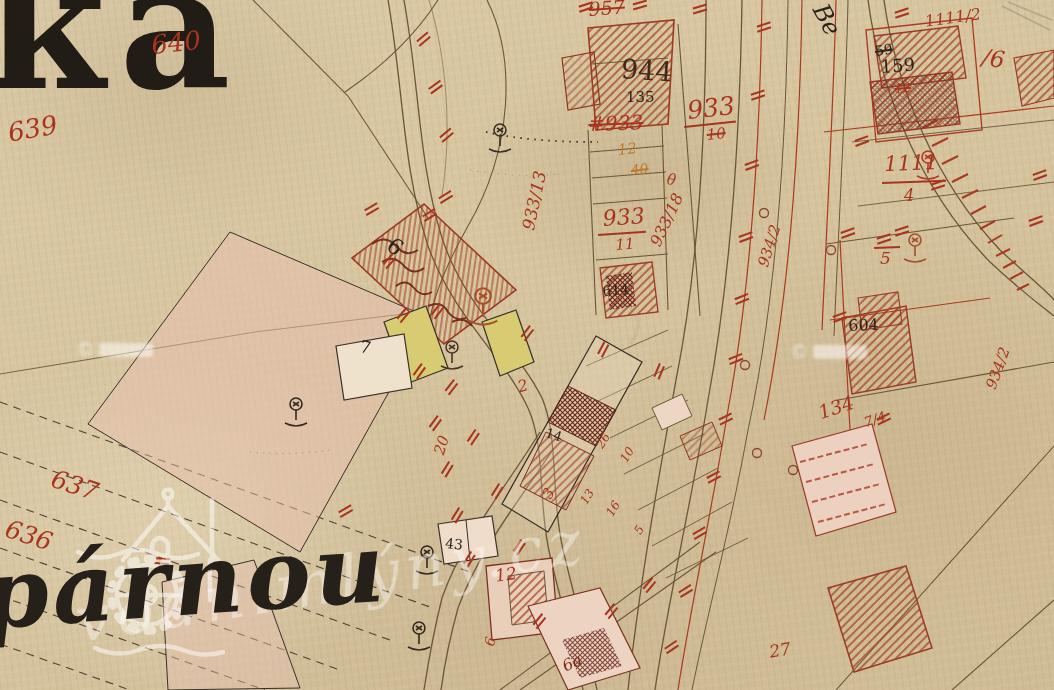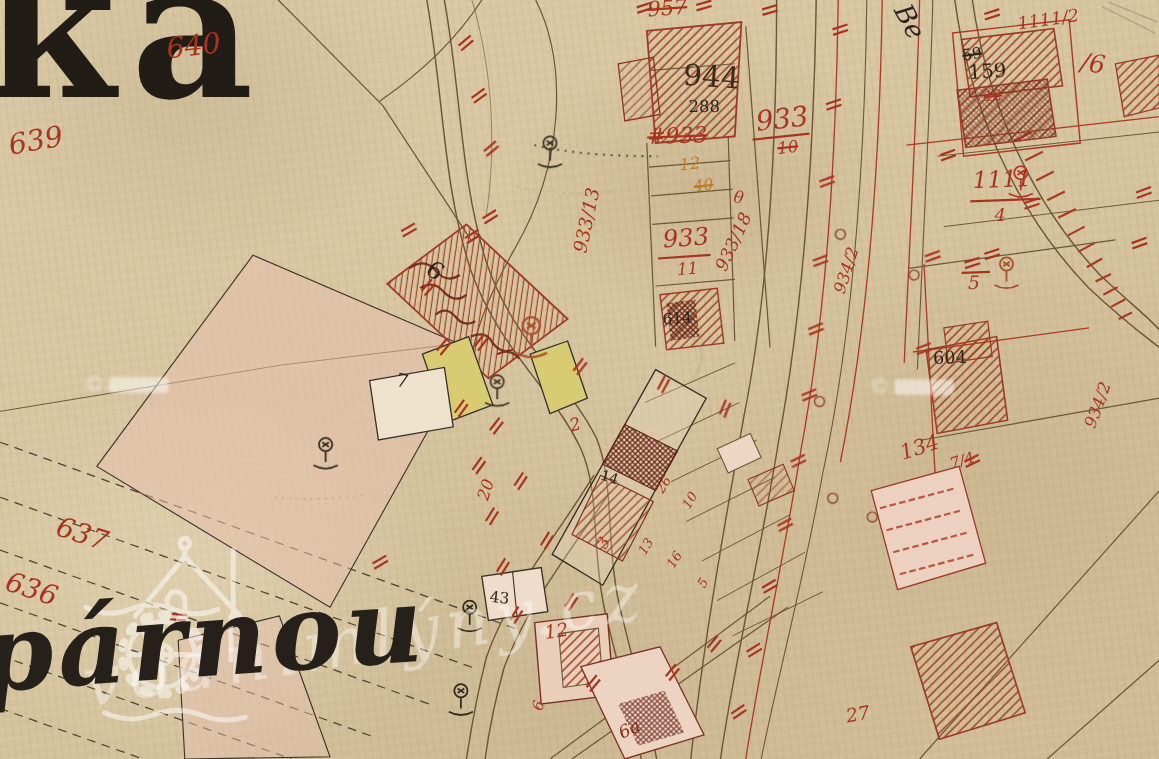--- a/index.html
+++ b/index.html
@@ -269,21 +269,21 @@
   <div class="lb giant" style="left:-14px;top:-58px;font-size:172px;">ka</div>
   <div class="lb script" style="left:-22px;top:548px;font-size:96px;--r:-4deg">párnou</div>
   <div class="lb blk" style="left:830px;top:0px;font-size:24px;--r:62deg;font-style:italic;">Be</div>
 
   <div class="lb red" style="left:150px;top:32px;font-size:26px;--r:-6deg">640</div>
   <div class="lb red" style="left:6px;top:120px;font-size:26px;--r:-10deg">639</div>
   <div class="lb red" style="left:56px;top:466px;font-size:25px;--r:18deg">637</div>
   <div class="lb red" style="left:10px;top:516px;font-size:25px;--r:18deg">636</div>
   <div class="lb red st" style="left:588px;top:0px;font-size:19px;--r:-4deg">957</div>
   <div class="lb blk" style="left:622px;top:55px;font-size:27px;--r:4deg;color:#42291c;">944</div>
-  <div class="lb blk" style="left:626px;top:90px;font-size:15px;">288</div>
+  <div class="lb blk" style="left:626px;top:90px;font-size:15px;">135</div>
   <div class="lb red" style="left:686px;top:98px;font-size:25px;--r:-6deg">933</div>
   <div class="lb red st" style="left:706px;top:128px;font-size:15px;--r:-6deg">10</div>
   <div class="lb red st" style="left:588px;top:114px;font-size:20px;--r:-2deg">#933</div>
   <div class="lb org" style="left:617px;top:143px;font-size:15px;--r:-6deg">12</div>
   <div class="lb org st" style="left:630px;top:163px;font-size:14px;--r:-6deg">40</div>
   <div class="lb red" style="left:520px;top:228px;font-size:17px;--r:-78deg">933/13</div>
   <div class="lb red" style="left:602px;top:208px;font-size:22px;--r:-4deg">933</div>
   <div class="lb red" style="left:615px;top:238px;font-size:15px;--r:-4deg">11</div>
   <div class="lb red" style="left:648px;top:242px;font-size:16px;--r:-65deg">933/18</div>
   <div class="lb blk" style="left:602px;top:284px;font-size:14px;--r:-4deg">614</div>

